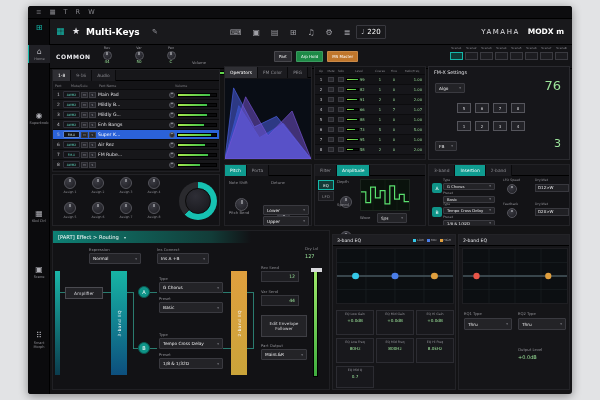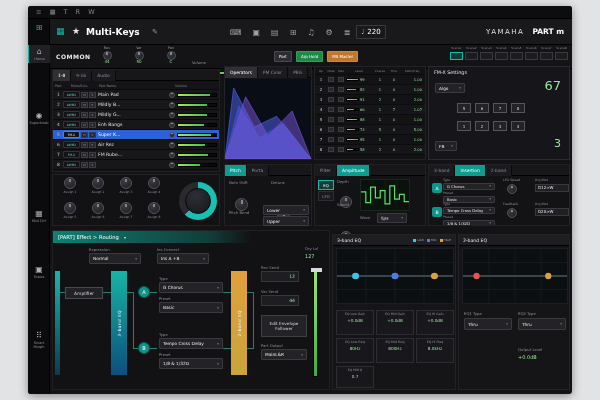--- a/index.html
+++ b/index.html
@@ -170,21 +170,21 @@
           <span class="hico">♫</span>
           <span class="hico">⚙</span>
           <span class="hico">≣</span>
         </div>
     <div class="tempo">
       <span style="color:#c8c8ce">♩</span>
       <span>220</span>
     </div>
     <div class="brand">
       <span style="font-size:7px;letter-spacing:1.5px;color:#e0e0e4">YAMAHA</span>
-      <span style="font-size:7.5px;font-weight:bold;color:#fff">PART m</span>
+      <span style="font-size:7.5px;font-weight:bold;color:#fff">MODX m</span>
     </div>
   </div>
 
   <div id="commonbar" class="abs">
     <span class="abs" style="left:6px;top:8px;font-size:6px;font-weight:bold;letter-spacing:.5px;color:#ececf0">COMMON</span>
     <div id="cknobs" class="abs" style="left:46px;top:1px;display:flex;gap:10px">
           <div class="cknob">
             <div class="cklabel">Rev</div>
             <div class="knob ck"></div>
             <div class="ckval green">44</div>
@@ -528,21 +528,21 @@
             <span class="otval green tr" style="width: 24px;">2.00</span>
           </div>
         </div>
   </div>
 
   <div id="fmxpanel" class="abs">
     <span class="abs" style="left:5px;top:3px;font-size:4.8px;color:#e6e6ea">FM-X Settings</span>
     <div class="dd abs" style="left:6px;top:16px;width:30px;height:10px">
           <span>Algo</span>
         </div>
-    <span class="abs green" style="right:8px;top:11px;font-size:13px">67</span>
+    <span class="abs green" style="right:8px;top:11px;font-size:13px">76</span>
     <div id="algodiag" class="abs" style="left:24px;top:36px;width:80px;height:30px">
           <div class="algobox" style="left: 4px; top: 0px;">5</div>
           <div class="algobox" style="left: 22px; top: 0px;">6</div>
           <div class="algobox" style="left: 40px; top: 0px;">7</div>
           <div class="algobox" style="left: 58px; top: 0px;">8</div>
           <div class="algobox" style="left: 4px; top: 18px;">1</div>
           <div class="algobox" style="left: 22px; top: 18px;">2</div>
           <div class="algobox" style="left: 40px; top: 18px;">3</div>
           <div class="algobox" style="left: 58px; top: 18px;">4</div>
         </div>

